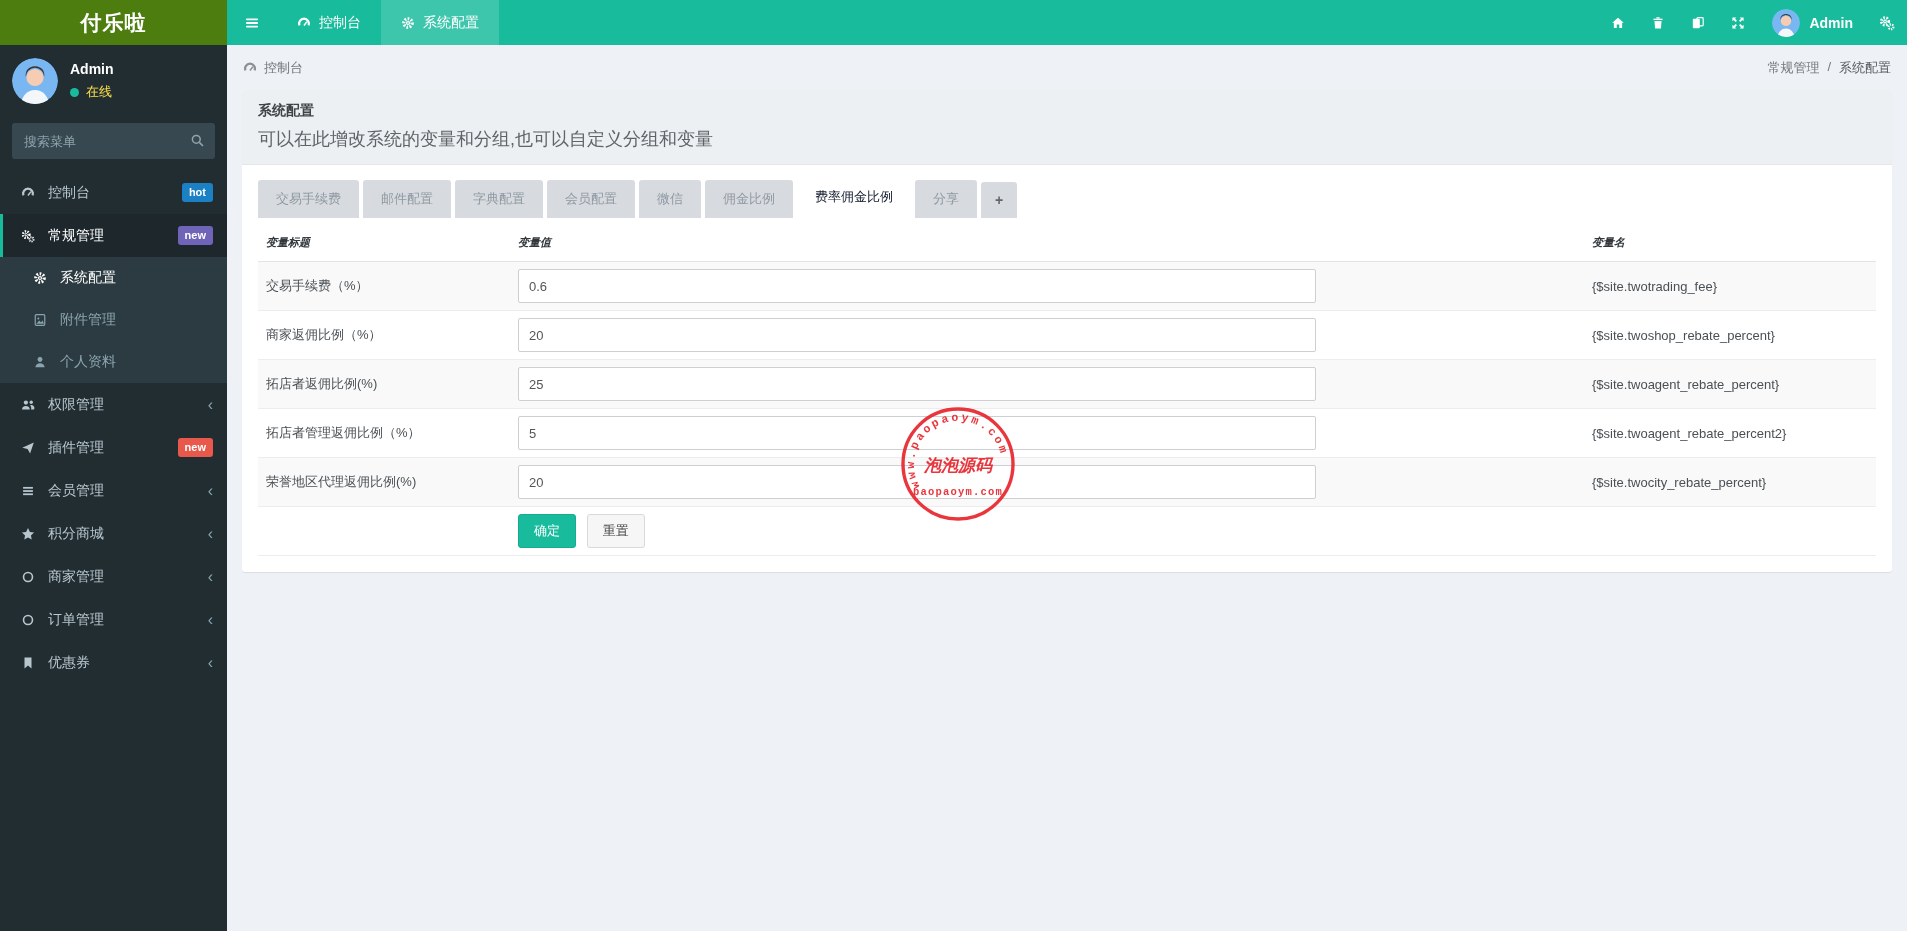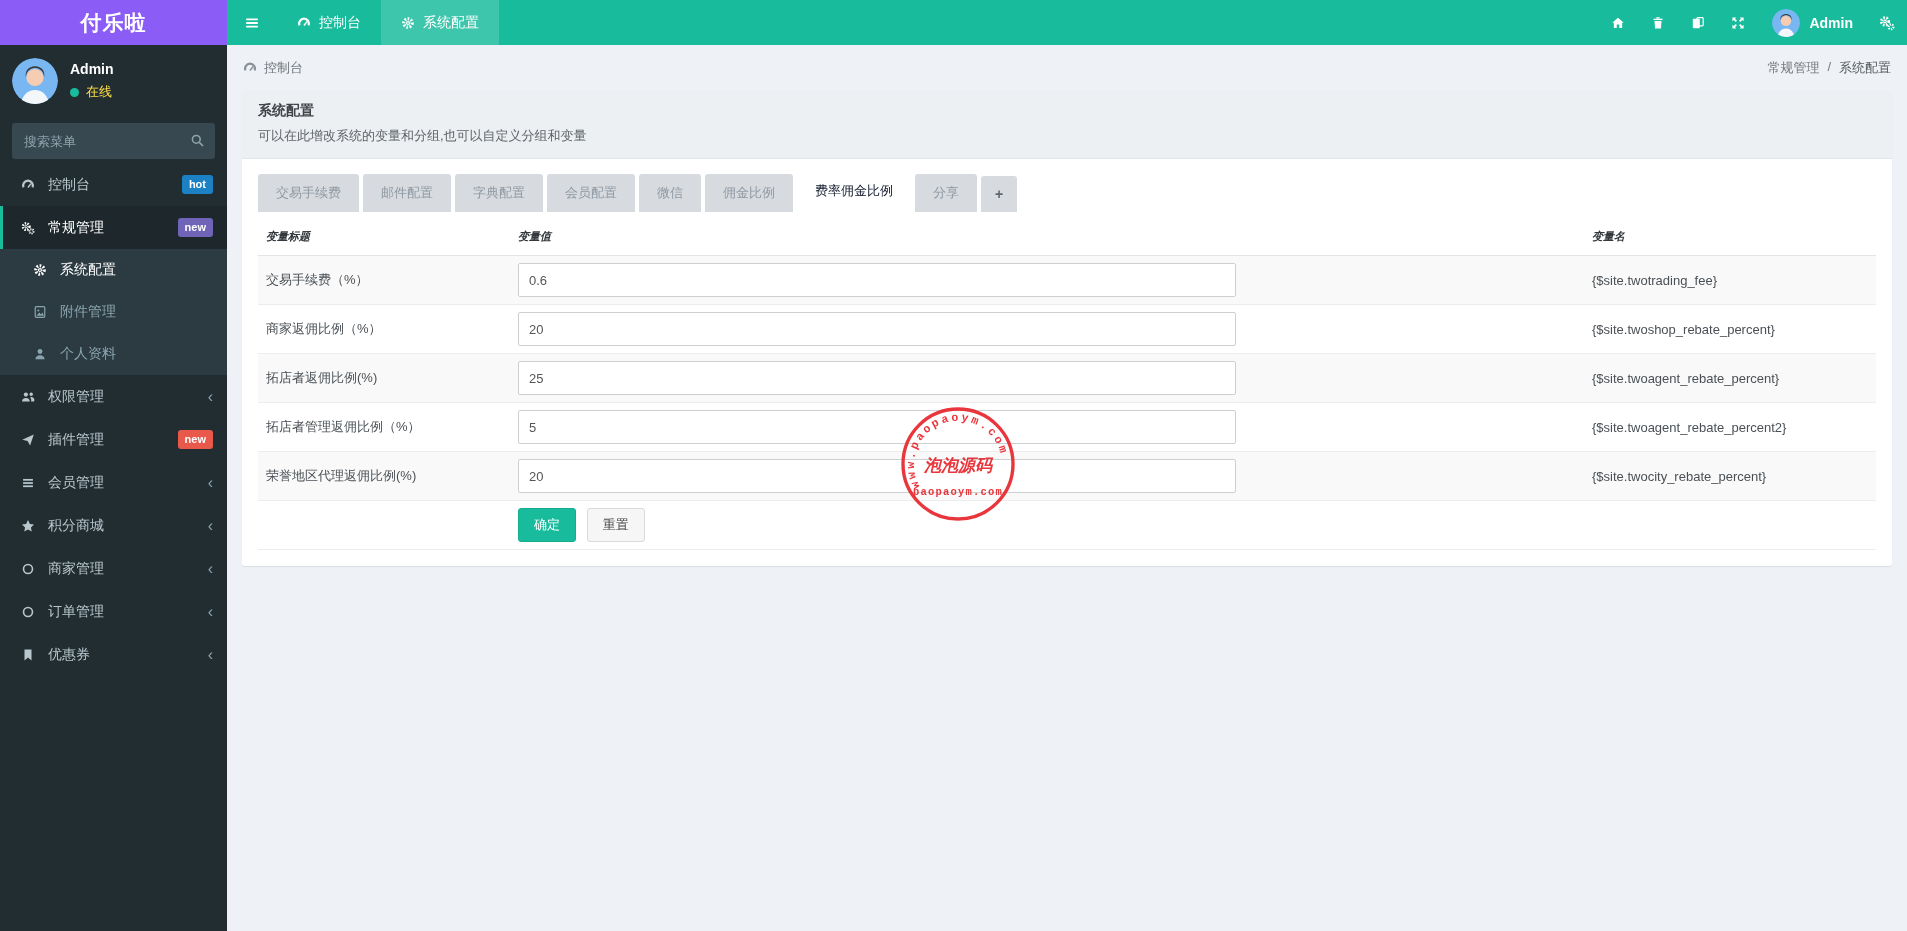--- a/index.html
+++ b/index.html
@@ -2,21 +2,21 @@
 <html lang="zh"><head>
 <meta charset="utf-8">
 <style>
   * { margin:0; padding:0; box-sizing:border-box; }
   html,body { width:1907px; height:931px; overflow:hidden; background:#eef1f5;
     font-family:"Liberation Sans","DejaVu Sans",sans-serif; }
   .app { position:relative; width:1907px; height:931px; display:flex; flex-direction:column; }
 
   
   .header { height:45px; display:flex; flex-shrink:0; }
-  .logo { width:227px; background:#8b5cf6; color:#fff; font-size:21px; font-weight:bold;
+  .logo { width:227px; background:#4d7c0f; color:#fff; font-size:21px; font-weight:bold;
     display:flex; align-items:center; justify-content:center; letter-spacing:1px; }
   .nav { flex:1; background:#18bc9c; display:flex; align-items:stretch; color:#fff; min-width:0; }
   .hamburger { width:50px; display:flex; align-items:center; justify-content:center; cursor:pointer; }
   .top-tab { display:flex; align-items:center; gap:8px; padding:0 20px; font-size:14px; cursor:pointer; }
   .top-tab.active { background:rgba(255,255,255,0.16); }
   .icon14 { width:14px; height:14px; }
   .icon16 { width:16px; height:16px; }
   .top-right { margin-left:auto; display:flex; align-items:center; }
   .tr-btn { width:40px; height:45px; display:flex; align-items:center; justify-content:center; cursor:pointer; }
   .tr-user { display:flex; align-items:center; gap:9px; padding:0 14px; cursor:pointer; }
@@ -24,21 +24,21 @@
   .avatar-sm { width:28px; height:28px; border-radius:50%; overflow:hidden; flex-shrink:0; }
 
   
   .shell { flex:1; display:flex; min-height:0; }
   .sidebar { width:227px; background:#222d32; flex-shrink:0; color:#b8c7ce; overflow:hidden; }
   .user-panel { display:flex; align-items:center; gap:12px; padding:13px 12px 13px 12px; }
   .avatar-lg { width:46px; height:46px; border-radius:50%; overflow:hidden; flex-shrink:0; }
   .up-name { color:#fff; font-weight:bold; font-size:14px; margin-bottom:6px; }
   .up-status { font-size:13px; color:#fde047; display:flex; align-items:center; gap:7px; }
   .dot { width:9px; height:9px; border-radius:50%; background:#18bc9c; display:inline-block; }
-  .side-search { margin:6px 12px 4px; position:relative; }
+  .side-search { margin:6px 12px 12px; position:relative; }
   .side-search input { width:100%; height:36px; background:#374850; border:0; border-radius:3px;
     color:#d7dee2; font-size:13px; padding:0 34px 0 12px; outline:none;
     font-family:"Liberation Sans","DejaVu Sans",sans-serif; }
   .side-search input::placeholder { color:#90a4ae; }
   .side-search .s-ic { position:absolute; right:10px; top:10px; width:15px; height:15px; color:#90a4ae; cursor:pointer; }
 
   .menu { list-style:none; }
   .m-item { height:43px; display:flex; align-items:center; padding:0 14px 0 15px;
     font-size:14px; color:#b8c7ce; border-left:3px solid transparent; cursor:pointer; }
   .m-item .mi { width:20px; margin-right:10px; display:flex; align-items:center; justify-content:center; flex-shrink:0; }
@@ -55,37 +55,37 @@
   .main { flex:1; background:#eef1f5; min-width:0; position:relative; overflow:hidden; }
   .content-header { display:flex; justify-content:space-between; align-items:center;
     padding:14px 16px 13px; font-size:13px; color:#6e7479; }
   .ch-left { display:flex; align-items:center; gap:7px; }
   .ch-right { color:#74797e; display:flex; gap:8px; }
   .ch-right .crumb-last { color:#565c61; }
 
   .panel { margin:0 15px; background:#fff; border-radius:3px; box-shadow:0 1px 1px rgba(0,0,0,0.08); }
   .panel-heading { background:#edf0f3; border-bottom:1px solid #e3e7ea; padding:12px 16px 13px; border-radius:3px 3px 0 0; }
   .panel-title { font-size:14px; font-weight:bold; color:#404448; margin-bottom:7px; }
-  .panel-desc { font-size:13px; color:#5f6468; }
+  .panel-desc { font-size:18px; color:#5f6468; }
   .panel-body { padding:13px 16px 16px; }
 
   .tabs { display:flex; gap:4px; align-items:flex-end; }
   .tab { background:#d7dbe0; color:#8f98a1; font-size:13px; padding:10px 18px;
     border-radius:3px 3px 0 0; cursor:pointer; white-space:nowrap; }
   .tab.active { background:#fff; color:#0f172a; padding-bottom:12px; }
   .tab-add { background:#d7dbe0; color:#5f666d; font-size:14px; font-weight:bold;
     padding:10px 14px; border-radius:3px 3px 0 0; cursor:pointer; }
 
   table.cfg { width:100%; border-collapse:collapse; table-layout:fixed; margin-top:6px; }
   table.cfg col.c1 { width:252px; } table.cfg col.c3 { width:292px; }
   table.cfg th { text-align:left; font-size:11px; color:#33383c; padding:11px 8px;
     border-bottom:1px solid #e4e4e4;font-style:italic; }
   table.cfg td { padding:7px 8px; font-size:13px; color:#4a5055; border-bottom:1px solid #ededed; }
   table.cfg tbody tr:nth-child(odd) td { background:#f9f9f9; }
-  .value-input { width:718px; height:34px; border:1px solid #ccd0d2; border-radius:2px;
+  .value-input { width:798px; height:34px; border:1px solid #ccd0d2; border-radius:2px;
     padding:0 10px; font-size:13px; color:#555; outline:none;
     font-family:"Liberation Sans","DejaVu Sans",sans-serif; background:#fff; }
   .var-name { color:#5a6065; }
   .btn-row td { border-bottom:0; background:#fff !important; padding-top:13px; padding-bottom:4px; }
   .btn { display:inline-block; font-size:13px; border-radius:3px; padding:7px 15px; cursor:pointer; border:1px solid transparent; }
   .btn-ok { background:#18bc9c; border-color:#15ad8f; color:#fff; }
   .btn-reset { background:#f6f6f6; border-color:#d9d9d9; color:#444; margin-left:7px; }
 
   
   .stamp { position:absolute; left:899px; top:405px; width:118px; height:118px;

